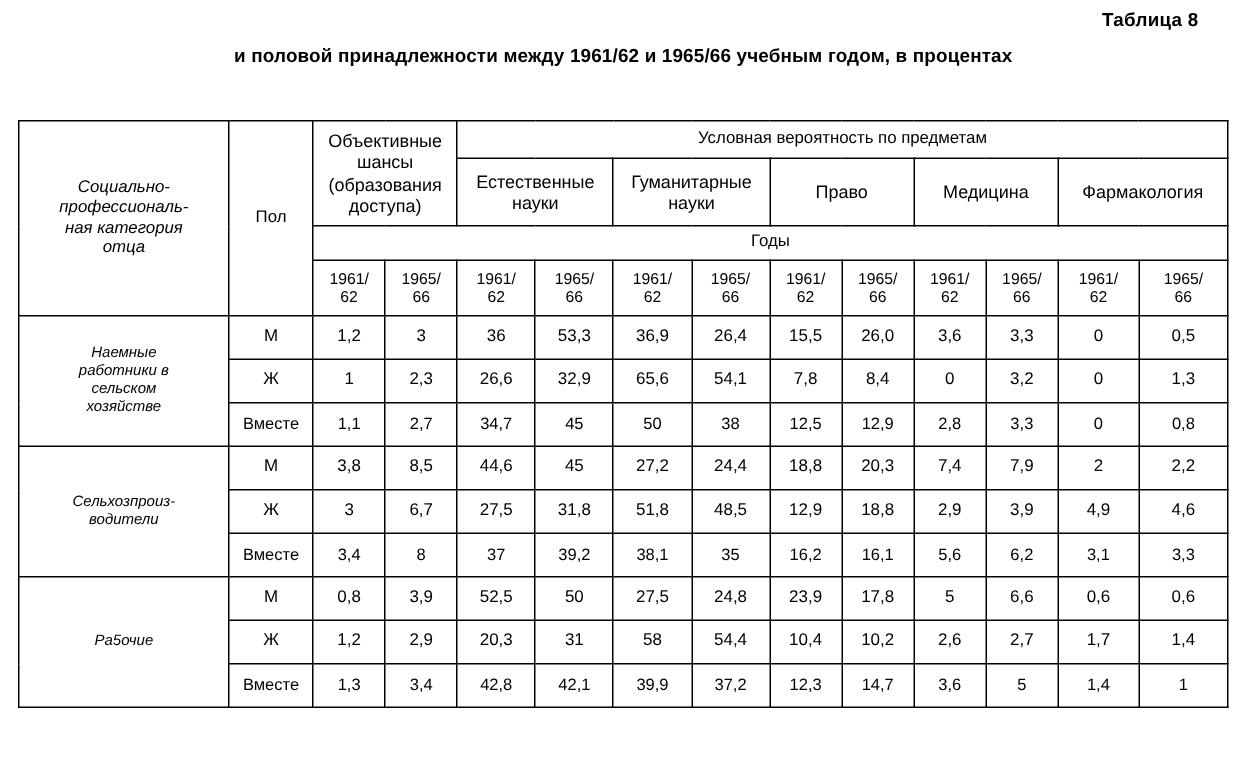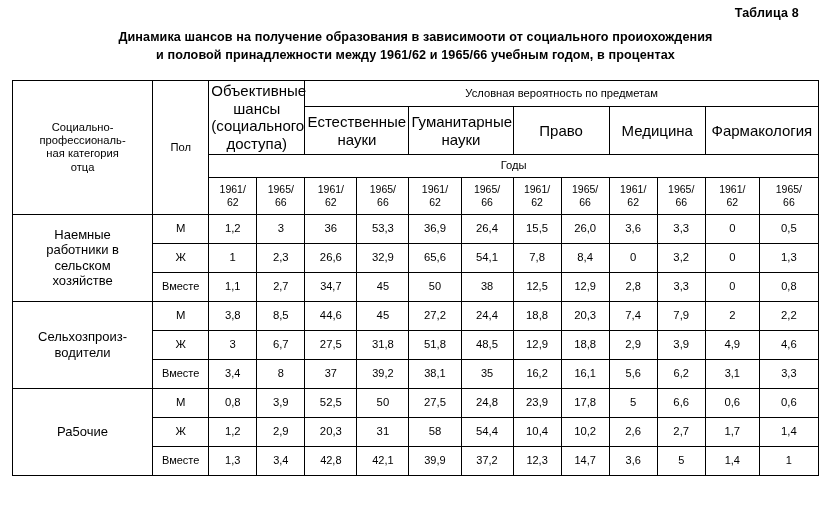--- a/index.html
+++ b/index.html
@@ -53,35 +53,35 @@
   }
   table.grid td, table.grid th {
     border: 1px solid #000000;
     text-align: center;
     vertical-align: middle;
     padding: 1px 2px;
     font-weight: normal;
     line-height: 1.18;
   }
   .thick-right { border-right-width: 2px; }
-  .thick-left { border-left-width: 2px; }
+  .thick-left { border-left-width: 2px; font-style: italic; }
   .thick-top { border-top-width: 2px; }
   .thick-bottom { border-bottom-width: 2px; }
   .hdr {
     font-size: 11.2px;
     font-weight: bold;
     line-height: 1.2;
   }
   .hdr-sm {
-    font-size: 15px;
+    font-size: 12px;
     font-weight: bold;
     line-height: 1.18;
   }
   .cat-cell {
-    font-size: 13px;
+    font-size: 10px;
     font-weight: bold;
     line-height: 1.3;
     text-align: center;
   }
   .yr {
     font-size: 10.5px;
     line-height: 1.12;
     font-weight: normal;
   }
   .val { font-size: 11.3px; }
@@ -98,21 +98,20 @@
   }
 </style>
 </head>
 <body>
 
 <div class="page">
 
   <div class="table-number">Таблица 8</div>
 
   <div class="title">
-    <div>Динамика шансов на получение образования в зависимооти от социального проиохождения</div>
     <div>и половой принадлежности между 1961/62 и 1965/66 учебным годом, в процентах</div>
   </div>
 
   <div class="table-wrap">
     <table class="grid">
       <colgroup>
         <col style="width:140px">
         <col style="width:56px">
         <col style="width:48px">
         <col style="width:48px">
@@ -133,21 +132,21 @@
           <td rowspan="4" class="left-head thick-left thick-top h-cat">
             <div>Социально-</div>
             <div>профессиональ-</div>
             <div>ная категория</div>
             <div>отца</div>
           </td>
           <td rowspan="4" class="hdr thick-top">Пол</td>
           <td colspan="2" rowspan="2" class="hdr-sm thick-top">
             <div>Объективные</div>
             <div>шансы</div>
-            <div>(социального</div>
+            <div>(образования</div>
             <div>доступа)</div>
           </td>
           <td colspan="10" class="hdr thick-top thick-right" style="height:22px">Условная вероятность по предметам</td>
         </tr>
 
         <tr>
           <td colspan="2" class="hdr-sm" style="height:42px">
             <div>Естественные</div>
             <div>науки</div>
           </td>

